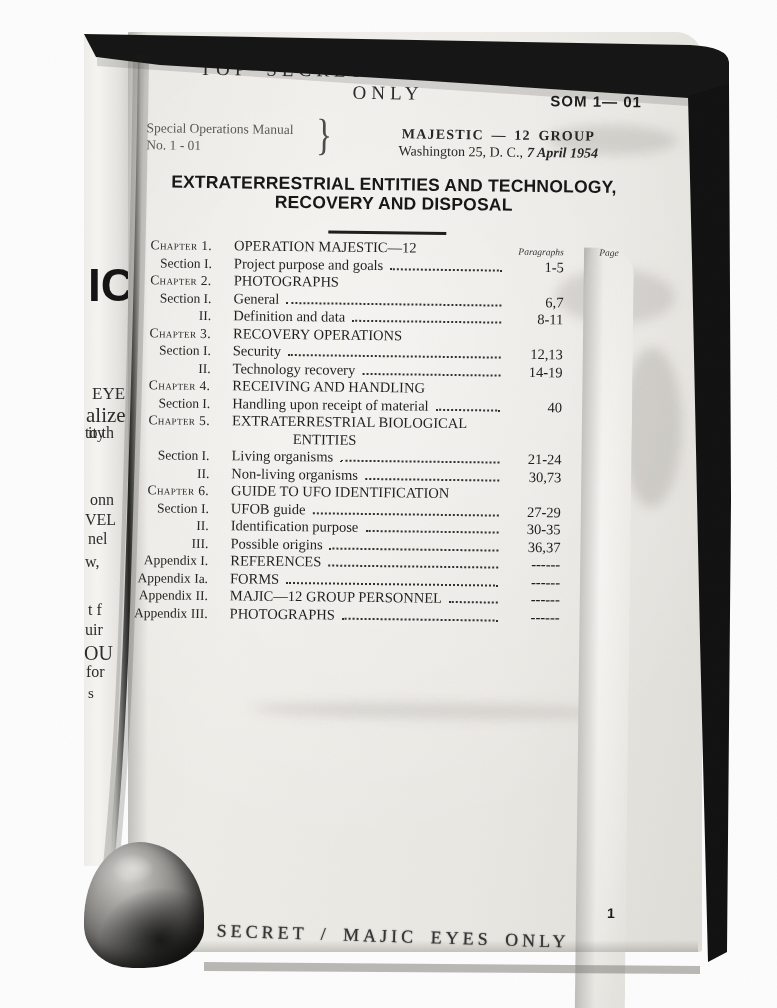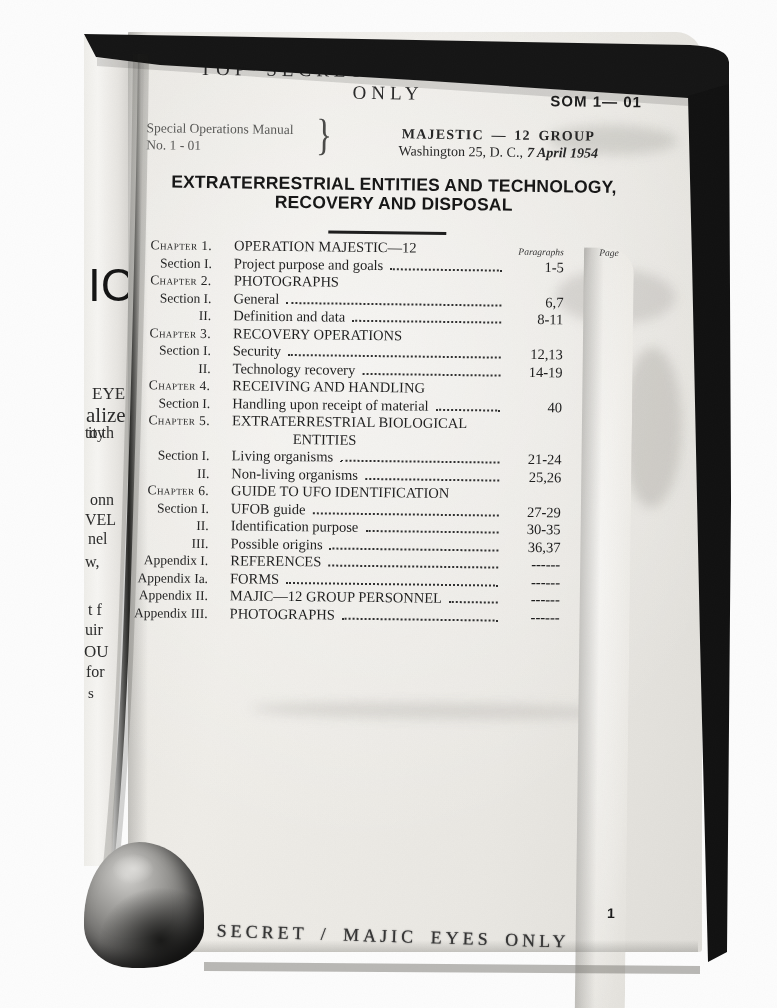--- a/index.html
+++ b/index.html
@@ -3,21 +3,21 @@
 <meta charset="utf-8">
 <style>
   html,body{margin:0;padding:0;background:#ffffff;}
   .photo{position:relative;width:777px;height:1008px;background:#fdfdfd;overflow:hidden;
          font-family:"Liberation Serif",serif;color:#1f1f1f;}
   
   .left-strip{position:absolute;left:84px;top:36px;width:62px;height:830px;overflow:hidden;
     background:linear-gradient(90deg,#efeeea 0%,#f7f6f3 22%,#e7e5e1 55%,#cfcdc9 80%,#b4b2ae 100%);
     clip-path:polygon(0 0,100% 0,45% 100%,0 100%);}
   .left-strip .frag{position:absolute;font-family:"Liberation Serif",serif;color:#2b2b2b;white-space:nowrap;}
-  .left-strip .frag.big{font-family:"Liberation Sans",sans-serif;font-weight:400;color:#141414;}
+  .left-strip .frag.big{font-family:"Liberation Sans",sans-serif;font-weight:700;color:#141414;}
   
   .page{position:absolute;left:128px;top:32px;width:574px;height:920px;
     border-radius:2px 26px 3px 3px;
     background:
       radial-gradient(120% 90% at 40% 35%, rgba(255,255,255,0.5) 0%, rgba(255,255,255,0) 60%),
       linear-gradient(100deg,#d9d7d2 0%,#eae8e3 4%,#efede8 28%,#eae8e3 68%,#e0ded9 100%);}
   .page::before{content:"";position:absolute;left:0;top:0;bottom:0;width:20px;
     background:linear-gradient(90deg,rgba(40,40,38,0.22),rgba(40,40,38,0));}
   .page::after{content:"";position:absolute;left:0;right:4px;bottom:0;height:12px;
     background:linear-gradient(180deg,rgba(60,60,55,0) 0%,rgba(60,60,55,0.22) 100%);}
@@ -81,21 +81,21 @@
       <span class="frag" style="top: 348px; left: 8px; font-size: 17px;">EYE</span>
       <span class="frag" style="top: 367px; left: 2px; font-size: 21px;">alize</span>
       <span class="frag" style="top: 388px; left: 4px; font-size: 16px;">ity</span>
       <span class="frag" style="top: 388px; left: 1px; font-size: 16px;">to th</span>
       <span class="frag" style="top: 455px; left: 6px; font-size: 16px;">onn</span>
       <span class="frag" style="top: 475px; left: 1px; font-size: 16px;">VEL</span>
       <span class="frag" style="top: 494px; left: 4px; font-size: 16px;">nel</span>
       <span class="frag" style="top: 517px; left: 1px; font-size: 16px;">w,</span>
       <span class="frag" style="top: 565px; left: 4px; font-size: 16px;">t f</span>
       <span class="frag" style="top: 585px; left: 1px; font-size: 16px;">uir</span>
-      <span class="frag" style="top: 606px; left: 0px; font-size: 17px;">OU</span>
+      <span class="frag" style="top: 606px; left: 0px; font-size: 20px;">OU</span>
       <span class="frag" style="top: 627px; left: 2px; font-size: 16px;">for</span>
       <span class="frag" style="top: 649px; left: 4px; font-size: 15px;">s</span>
     </div>
 
   <div class="page">
     <div class="page-content">
 
       <div class="smudge" style="left:420px;top:88px;width:130px;height:30px;background:rgba(150,148,142,0.30);border-radius:50%;"></div>
       <div class="smudge" style="left:430px;top:232px;width:120px;height:55px;background:rgba(150,148,142,0.28);border-radius:50%;"></div>
       <div class="smudge" style="left:498px;top:310px;width:60px;height:160px;background:rgba(145,143,137,0.30);border-radius:50%;"></div>
@@ -226,21 +226,21 @@
     <span class="tit">Living organisms</span>
     <span class="lead"></span>
     <span class="para">21-24</span>
     <span class="pg">17</span>
   </div>
 
   <div class="trow">
     <span class="lab">II.</span>
     <span class="tit">Non-living organisms</span>
     <span class="lead"></span>
-    <span class="para">25,26</span>
+    <span class="para">30,73</span>
     <span class="pg">18</span>
   </div>
 
   <div class="trow">
     <span class="lab sc">Chapter 6.</span>
     <span class="tit">GUIDE TO UFO IDENTIFICATION</span>
     <span class="lead off"></span>
     <span class="para"></span>
     <span class="pg"></span>
   </div>

